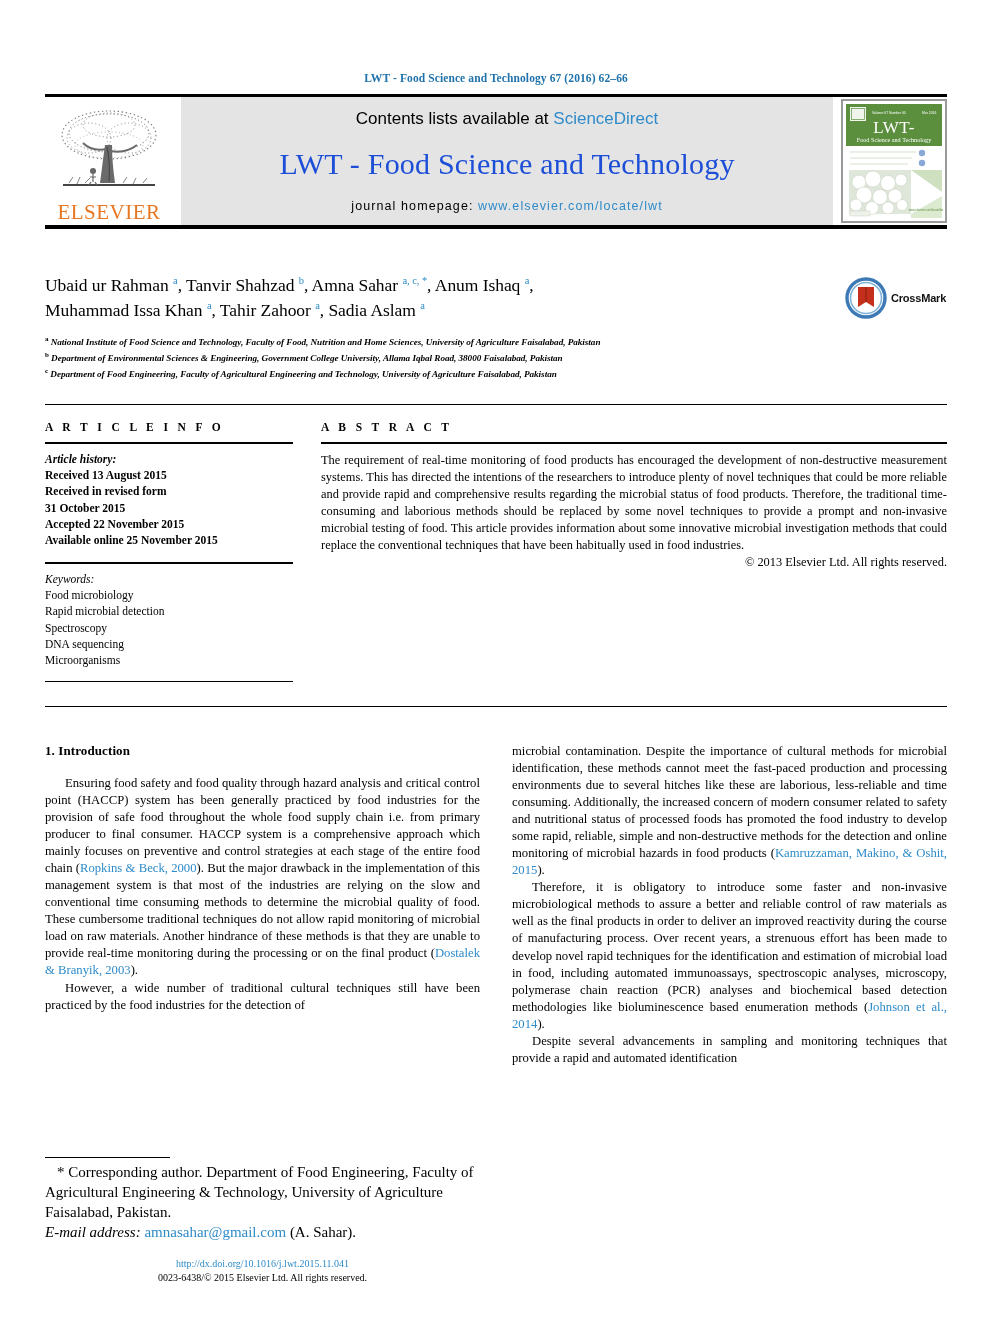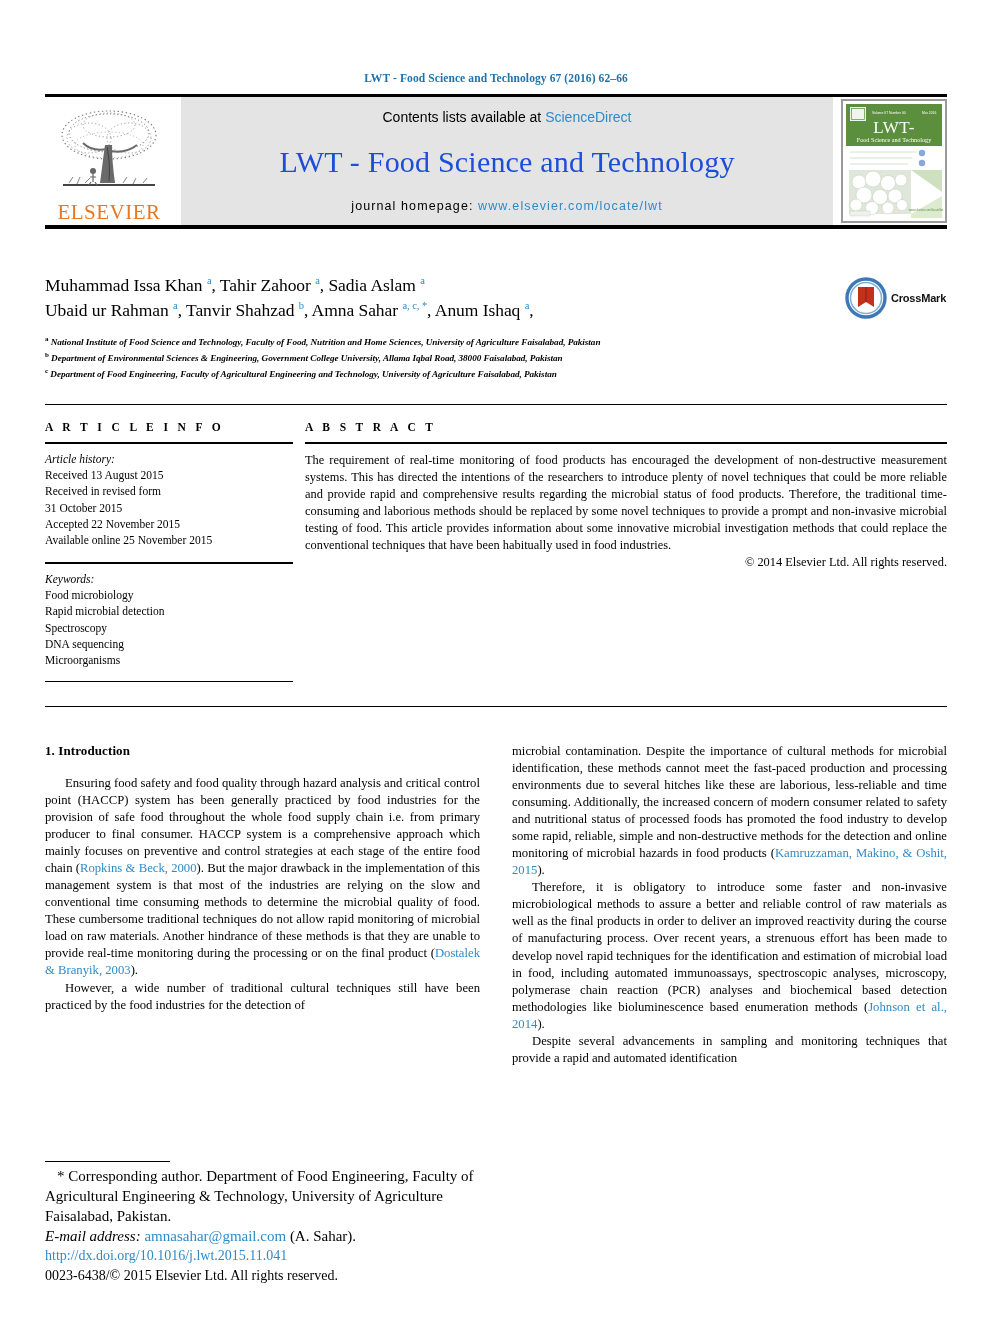--- a/index.html
+++ b/index.html
@@ -60,21 +60,21 @@
     background: #e4e4e4;
     display: flex;
     flex-direction: column;
     align-items: center;
     justify-content: space-between;
     padding: 12px 0 12px 0;
     margin: 0 8px;
   }
   .contents-line {
     font-family: "Liberation Sans", sans-serif;
-    font-size: 14px;
+    font-size: 17px;
     color: #000;
   }
   .contents-line .sd { color: #2e8bc9; }
   .journal-title {
     font-family: "Liberation Serif", serif;
     font-size: 30px;
     color: #1d4ed8;
     letter-spacing: .2px;
   }
   .homepage-line {
@@ -136,34 +136,34 @@
     font-size: 9.2px;
     font-style: italic;
     font-weight: bold;
     line-height: 1.62;
     letter-spacing: -.05px;
   }
   .affil sup { font-size: 7px; vertical-align: super; font-style: normal; }
 
   
   .info-rule-top { border-top: 1px solid #000; margin-top: 22px; }
-  .info-area { display: flex; gap: 12px; padding-top: 16px; }
+  .info-area { display: flex; gap: 28px; padding-top: 16px; }
   .col-info { width: 248px; flex: 0 0 248px; }
   .col-abs  { flex: 1 1 auto; }
 
   .sec-head {
     font-family: "Liberation Serif", serif;
     font-size: 11.5px;
     font-weight: bold;
     letter-spacing: 3.4px;
     margin-bottom: 9px;
   }
   .thin-rule { border-top: 2.4px solid #000; }
 
-  .history { padding-top: 7px; font-size: 11.5px; line-height: 1.42; }
+  .history { padding-top: 7px; font-size: 11.5px; line-height: 1.42; font-weight: bold; }
   .history .lbl { font-style: italic; }
   .hist-rule { border-top: 2.4px solid #000; margin-top: 13px; }
   .keywords { padding-top: 7px; font-size: 11.5px; line-height: 1.42; }
   .keywords .lbl { font-style: italic; }
   .kw-rule { border-top: 1px solid #000; margin-top: 12px; }
 
   .abstract {
     padding-top: 8px;
     font-size: 12.4px;
     line-height: 1.38;
@@ -211,21 +211,21 @@
     width: 435px;
   }
   .fn-rule { border-top: 1px solid #000; width: 125px; margin-bottom: 4px; }
   .fn {
     font-size: 15px;
     line-height: 1.34;
     text-indent: 12px;
   }
   .fn .email { color: #2e8bc9; }
   .fn em { font-style: italic; }
-  .doi-block { font-size: 14px; line-height: 1.38; }
+  .doi-block { margin-top: 15px; font-size: 10px; line-height: 1.38; text-align: center; }
   .doi-link { color: #2e8bc9; }
 </style>
 </head>
 <body>
 
 <div class="page">
 
   <div class="running-head">LWT - Food Science and Technology 67 (2016) 62–66</div>
 
   <div class="masthead-rule-top"></div>
@@ -331,22 +331,22 @@
       <svg width="42" height="42" viewBox="0 0 42 42">
         <circle cx="21" cy="21" r="19" fill="#ffffff" stroke="#3d7ab5" stroke-width="3.4"></circle>
         <circle cx="21" cy="21" r="15.5" fill="none" stroke="#7fb2d8" stroke-width="1.6"></circle>
         <path d="M13 10 H29 V30 L21 25 L13 30 Z" fill="#c4301b"></path>
         <path d="M21 10 V25" stroke="#8e2213" stroke-width="1.1"></path>
       </svg>
       <span class="crossmark-label">CrossMark</span>
     </div>
 
     <div class="authors">
+      <div>Ubaid ur Rahman <sup>a</sup>, Tanvir Shahzad <sup>b</sup>, Amna Sahar <sup>a, c, *</sup>, Anum Ishaq <sup>a</sup>,</div>
       <div>Muhammad Issa Khan <sup>a</sup>, Tahir Zahoor <sup>a</sup>, Sadia Aslam <sup>a</sup></div>
-      <div>Ubaid ur Rahman <sup>a</sup>, Tanvir Shahzad <sup>b</sup>, Amna Sahar <sup>a, c, *</sup>, Anum Ishaq <sup>a</sup>,</div>
     </div>
 
     <div class="affils">
       <div class="affil">
         <sup>a</sup>
         <span>National Institute of Food Science and Technology, Faculty of Food, Nutrition and Home Sciences, University of Agriculture Faisalabad, Pakistan</span>
       </div>
       <div class="affil">
         <sup>b</sup>
         <span>Department of Environmental Sciences &amp; Engineering, Government College University, Allama Iqbal Road, 38000 Faisalabad, Pakistan</span>
@@ -381,21 +381,21 @@
         <div>DNA sequencing</div>
         <div>Microorganisms</div>
       </div>
       <div class="kw-rule"></div>
     </div>
 
     <div class="col-abs">
       <div class="sec-head">A B S T R A C T</div>
       <div class="thin-rule"></div>
       <div class="abstract">The requirement of real-time monitoring of food products has encouraged the development of non-destructive measurement systems. This has directed the intentions of the researchers to introduce plenty of novel techniques that could be more reliable and provide rapid and comprehensive results regarding the microbial status of food products. Therefore, the traditional time-consuming and laborious methods should be replaced by some novel techniques to provide a prompt and non-invasive microbial testing of food. This article provides information about some innovative microbial investigation methods that could replace the conventional techniques that have been habitually used in food industries.</div>
-      <div class="copyright">© 2014 Elsevier Ltd. All rights reserved.</div>
+      <div class="copyright">© 2013 Elsevier Ltd. All rights reserved.</div>
     </div>
   </div>
 
   <div class="body-rule"></div>
 
   <div class="body-cols">
 
     <div class="bcol">
       <h2 class="head-num">1. Introduction</h2>
       <p class="para">

